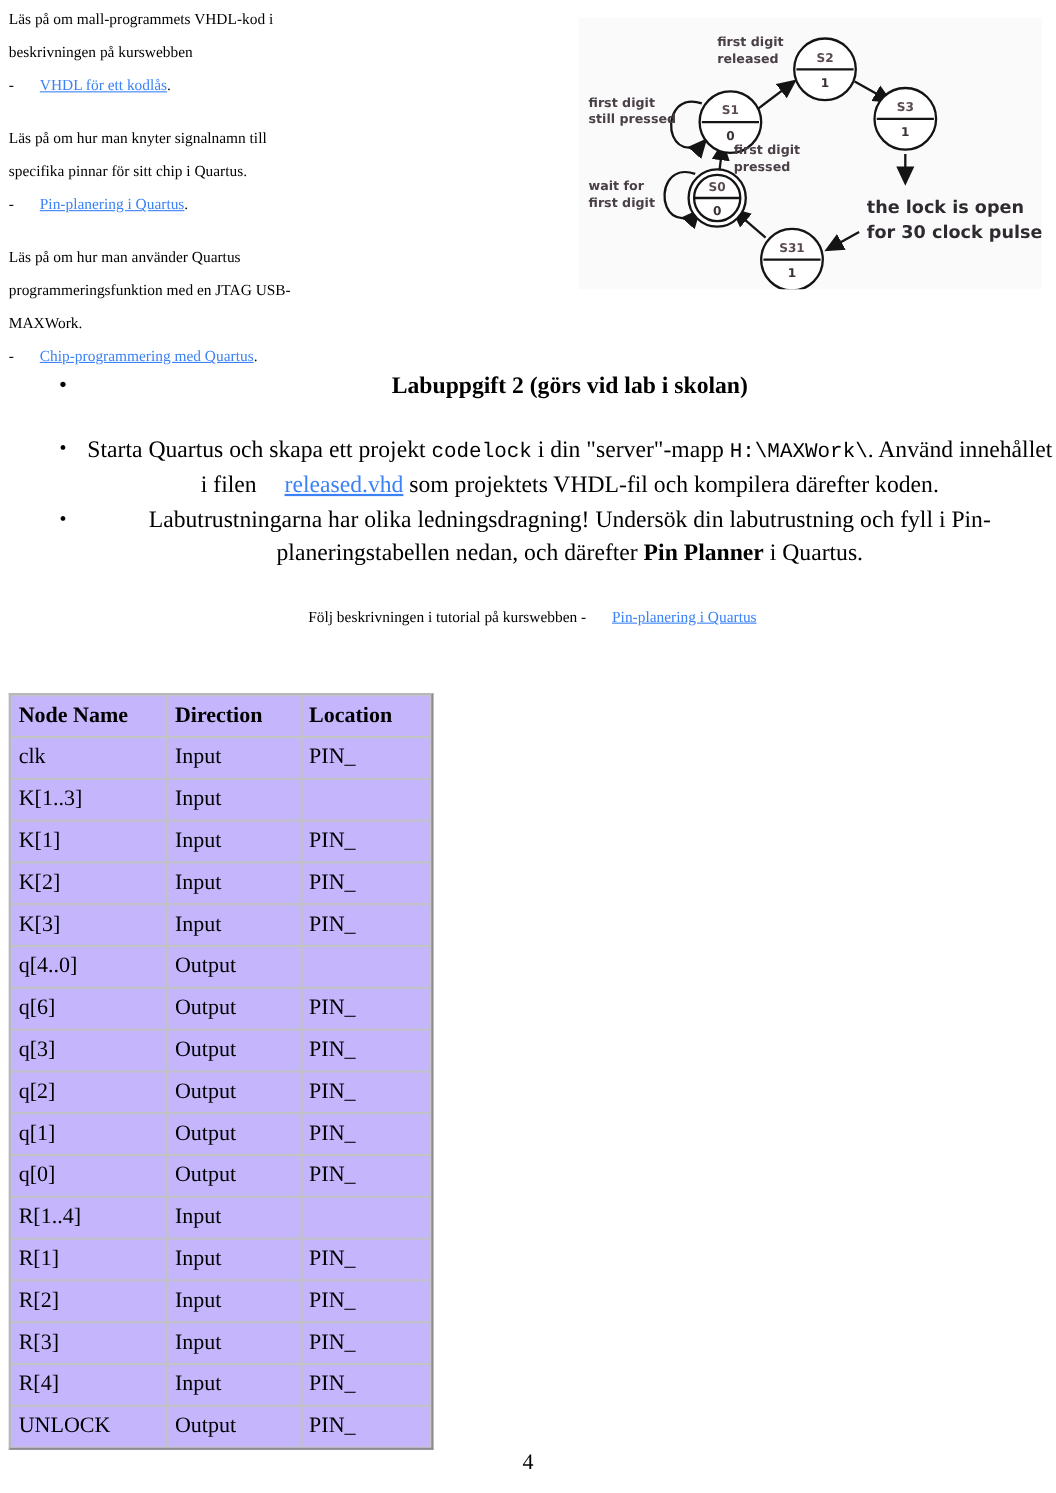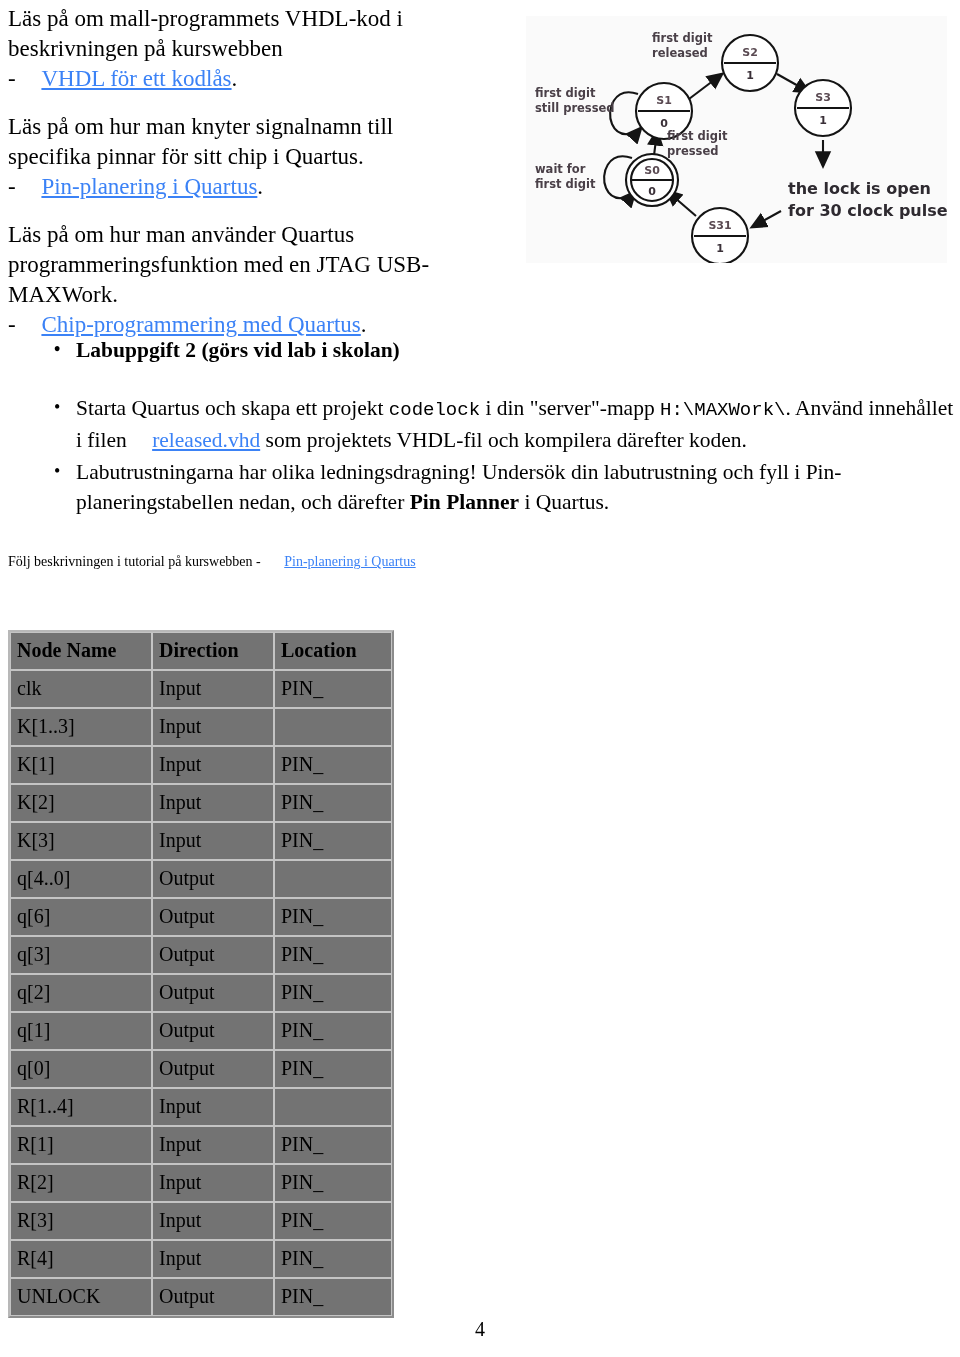--- a/index.html
+++ b/index.html
@@ -26,21 +26,21 @@
   }
 
   .intro-col {
     position: absolute;
     left: 8px;
     top: 4px;
     width: 500px;
   }
 
   .intro-para {
-    font-size: 23px;
+    font-size: 14px;
     line-height: 30px;
     margin: 0 0 18px 0;
   }
   .intro-para:last-child { margin-bottom: 0; }
 
   a.doclink {
     color: #3b82f6;
     text-decoration: underline;
     margin-left: 20px;
   }
@@ -87,20 +87,21 @@
     stroke-width: 2.1;
   }
   .fsm-line { stroke: #141414; stroke-width: 2.1; fill: none; }
 
   
   .body-section {
     position: absolute;
     left: 0;
     top: 335px;
     width: 960px;
+    text-align: center;
   }
 
   ul.doc-list {
     list-style: none;
     margin: 0;
     padding: 0;
   }
   ul.doc-list > li {
     position: relative;
     padding-left: 34px;
@@ -151,21 +152,21 @@
     position: absolute;
     left: 8px;
     top: 630px;
   }
   table.pin-table {
     border-collapse: separate;
     border-spacing: 0;
     border: 2px solid #b8b8b8;
     border-right-color: #8c8c8c;
     border-bottom-color: #8c8c8c;
-    background: #737373;
+    background: #c4b5fd;
   }
   table.pin-table td, table.pin-table th {
     border: 1px solid #c4c4c4;
     font-size: 20px;
     font-weight: normal;
     text-align: left;
     padding: 4px 6px 5px 6px;
     height: 27px;
     vertical-align: middle;
   }

